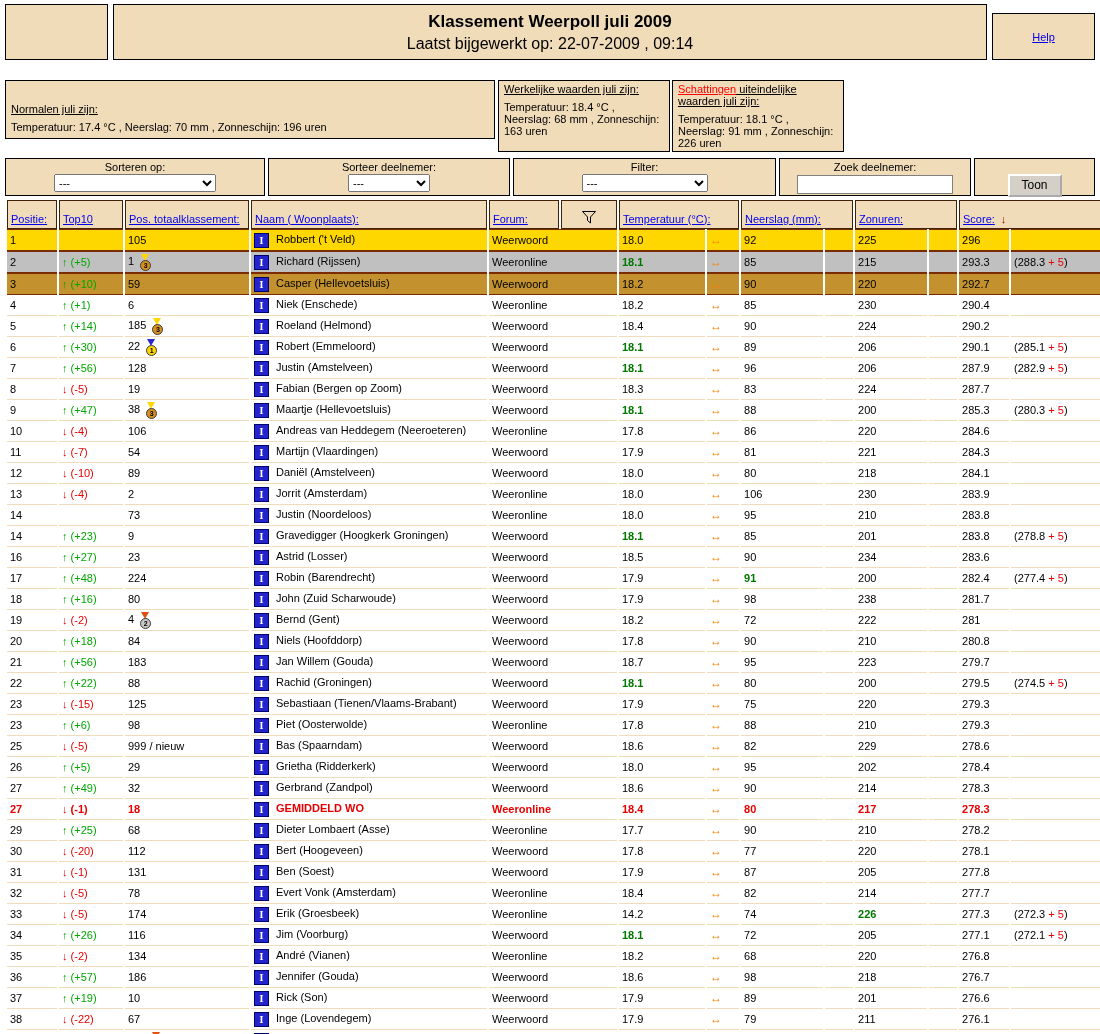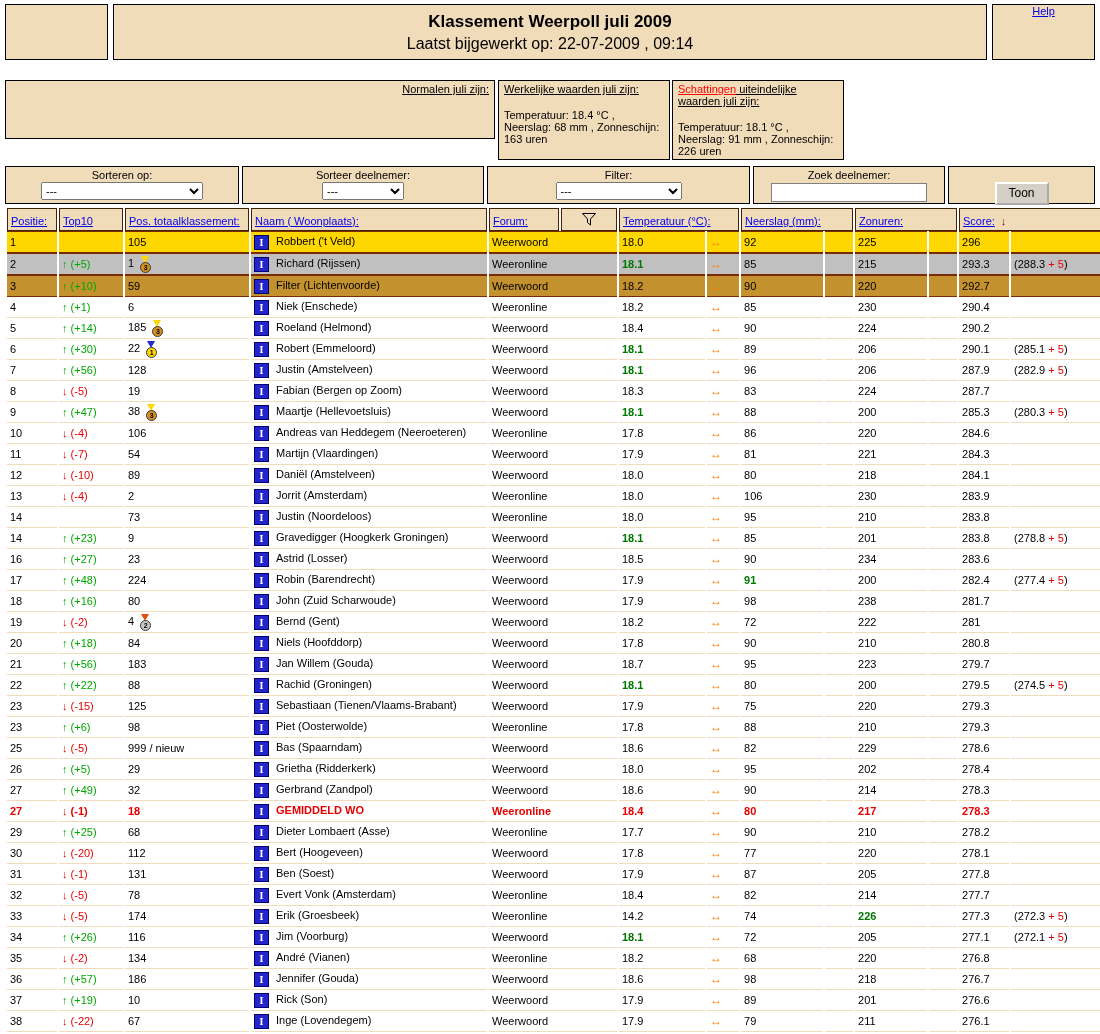--- a/index.html
+++ b/index.html
@@ -6,46 +6,46 @@
   body{width:1100px;font-family:"Liberation Sans","DejaVu Sans",sans-serif;font-size:11px;color:#000;}
   .page{padding:4px 5px;}
   .tan{background:#F1DCBA;border:1px solid #000;box-sizing:border-box;}
 
   
   .tophdr{display:flex;gap:5px;height:56px;margin-bottom:20px;}
   .tophdr .corner{width:103px;}
   .tophdr .titlebox{flex:1;text-align:center;padding-top:7px;}
   .title{font-size:17px;font-weight:bold;}
   .subtitle{font-size:16px;margin-top:3px;}
-  .helpbox{width:103px;display:flex;align-items:flex-start;justify-content:center;}
+  .helpbox{width:103px;display:flex;align-items:center;justify-content:center;margin-top:9px;}
   a.lnk,.lnk{color:#0000EE;text-decoration:underline;cursor:pointer;}
 
   
   .inforow{display:flex;gap:3px;align-items:flex-start;margin-bottom:6px;}
   .infobox{padding:2px 5px;}
-  .info-left{width:490px;height:59px;display:flex;justify-content:flex-end;padding-bottom:5px;}
+  .info-left{width:490px;height:59px;display:flex;flex-direction:column;justify-content:flex-end;padding-bottom:5px;}
   .info-mid{width:346px;display:flex;flex-direction:row;gap:2px;}
   .info-right{flex:1;}
   .ilabel{text-decoration:underline;}
-  .ival{margin-top:14px;}
+  .ival{margin-top:6px;}
   .redword{color:#FF0000;text-decoration:underline;}
 
   
   .ctrlrow{display:flex;gap:3px;margin-bottom:4px;}
   .ctrlbox{height:38px;text-align:center;padding-top:2px;}
-  .cb1{width:234px;} .cb2{width:242px;} .cb3{width:263px;} .cb4{width:192px;}
+  .cb1{width:260px;} .cb2{width:242px;} .cb3{width:263px;} .cb4{width:192px;}
   .cb5{flex:1;display:flex;align-items:center;justify-content:center;padding-top:16px;}
   .ctrlbox select{font-size:11px;height:18px;margin-top:1px;font-family:"Liberation Sans",sans-serif;}
   .sel1{width:162px;} .sel2{width:82px;} .sel3{width:126px;}
   .ctrlbox input{width:150px;height:15px;border:1px solid #808080;margin-top:2px;font-size:11px;}
   .btn{width:54px;height:23px;background:#D4D0C8;border:2px outset #fff;font-size:12px;font-family:"Liberation Sans",sans-serif;cursor:pointer;}
 
   
   table{width:1100px;table-layout:fixed;border-collapse:separate;border-spacing:2px 0;}
-  th{background:#F1DCBA;border:1px solid #42210B;font-weight:normal;text-align:left;padding:3px 0 1px 3px;height:16px;white-space:nowrap;overflow:hidden;}
+  th{background:#F1DCBA;border:1px solid #42210B;font-weight:normal;text-align:left;padding:9px 0 1px 3px;height:16px;white-space:nowrap;overflow:hidden;}
   th.fun{text-align:center;padding-left:0;}
   .sortarrow{color:#8B0000;font-weight:bold;margin-left:6px;}
   td{height:20px;padding:0 0 0 3px;white-space:nowrap;overflow:hidden;border-bottom:1px solid #F0DCBB;}
   tr.gold td{background:#FFD700;border-top:1px solid #7B2B00;border-bottom:1px solid #7B2B00;}
   tr.silver td{background:#C0C0C0;border-top:1px solid #7B2B00;border-bottom:1px solid #7B2B00;}
   tr.bronze td{background:#C3922E;border-top:1px solid #7B2B00;border-bottom:1px solid #7B2B00;}
   tr.avg td{color:#E80000;font-weight:bold;}
   tr.avg td.tarrow{color:#FF8000;}
   .up{color:#00A800;}
   .down{color:#E80000;}
@@ -72,20 +72,21 @@
       <div class="subtitle">Laatst bijgewerkt op: 22-07-2009 , 09:14</div>
     </div>
     <div class="tan helpbox">
       <span class="lnk">Help</span>
     </div>
   </div>
 
   <div class="inforow">
     <div class="tan infobox info-left">
       <div class="ilabel">Normalen juli zijn:</div>
+      <div class="ival">Temperatuur: 17.4 °C , Neerslag: 70 mm , Zonneschijn: 196 uren</div>
     </div>
     <div class="info-mid">
       <div class="tan infobox">
         <div class="ilabel">Werkelijke waarden juli zijn:</div>
         <div class="ival">Temperatuur: 18.4 °C , Neerslag: 68 mm , Zonneschijn: 163 uren</div>
       </div>
       <div class="tan infobox">
         <div><span class="redword">Schattingen</span><span class="ilabel"> uiteindelijke waarden juli zijn:</span></div>
         <div class="ival">Temperatuur: 18.1 °C , Neerslag: 91 mm , Zonneschijn: 226 uren</div>
       </div>
@@ -177,21 +178,21 @@
     <td></td>
     <td>215</td>
     <td></td>
     <td>293.3</td>
     <td>(288.3 <span class="bonus">+ 5</span>)</td>
   </tr>
         <tr class="bronze">
     <td>3</td>
     <td><span class="up">↑</span><span class="up"> (+10)</span></td>
     <td><span>59</span></td>
-    <td><span class="picon">I</span><span>Filter (Lichtenvoorde)</span></td>
+    <td><span class="picon">I</span><span>Casper (Hellevoetsluis)</span></td>
     <td colspan="2">Weerwoord</td>
     <td>18.2</td>
     <td class="tarrow">↔</td>
     <td>90</td>
     <td></td>
     <td>220</td>
     <td></td>
     <td>292.7</td>
     <td></td>
   </tr>

